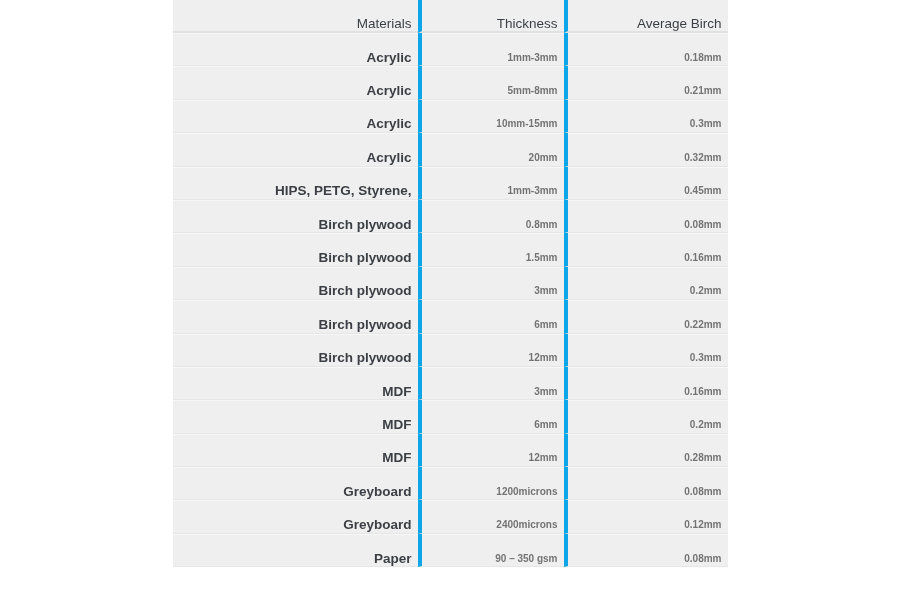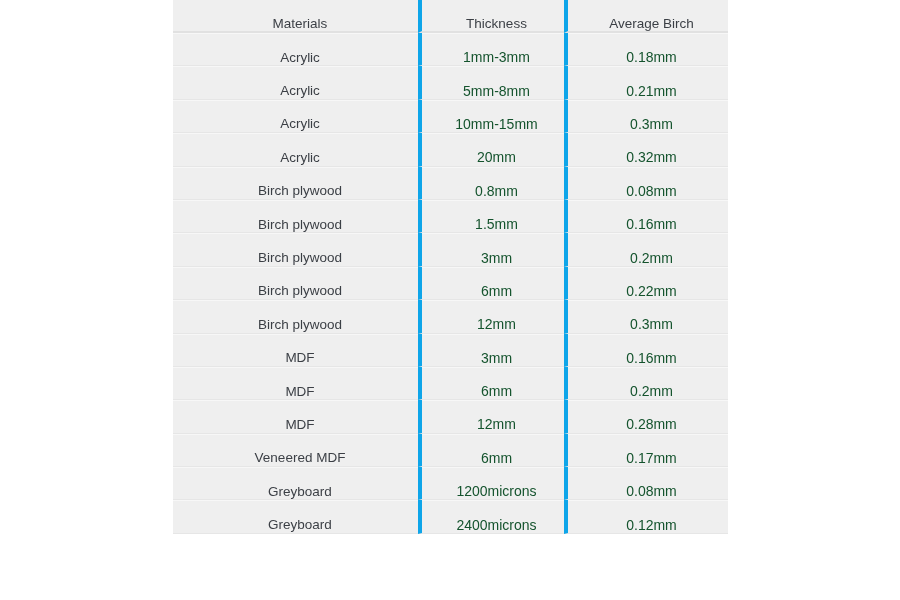--- a/index.html
+++ b/index.html
@@ -18,48 +18,49 @@
   table.kerf-table {
     border-collapse: separate;
     border-spacing: 0;
     table-layout: fixed;
     width: 555px;
   }
   col.c1 { width: 245px; }
   col.c2 { width: 146px; }
   col.c3 { width: 164px; }
   th, td {
-    text-align: center;
+    text-align: right;
     vertical-align: middle;
     background: #efefef;
     padding: 16px 6px 0 16px;
     white-space: nowrap;
     overflow: hidden;
   }
   th {
     height: 32px;
     font-size: 13.5px;
     font-weight: 400;
     color: #3b3f45;
     border-bottom: 2px solid #e1e1e1;
   }
   td {
     height: 33.4px;
     font-size: 13.5px;
     color: #3b3f45;
     border-bottom: 1px solid #e6e6e6;
     box-shadow: inset 0 1px 0 #f7f7f7;
+    font-weight: bold;
   }
   th.div, td.div {
     border-left: 4px solid #0ea5e9;
     padding-left: 14px;
   }
   td.val {
-    font-size: 14px;
-    color: #14532d;
+    font-size: 10px;
+    color: #737373;
   }
 </style>
 </head>
 <body>
 
 <div class="table-wrap">
   <table class="kerf-table">
     <colgroup>
       <col class="c1">
         <col class="c2">
@@ -85,20 +86,25 @@
       </tr>
       <tr>
         <td>Acrylic</td>
         <td class="div val">10mm-15mm</td>
         <td class="div val">0.3mm</td>
       </tr>
       <tr>
         <td>Acrylic</td>
         <td class="div val">20mm</td>
         <td class="div val">0.32mm</td>
+      </tr>
+      <tr>
+        <td>HIPS, PETG, Styrene,</td>
+        <td class="div val">1mm-3mm</td>
+        <td class="div val">0.45mm</td>
       </tr>
       <tr>
         <td>Birch plywood</td>
         <td class="div val">0.8mm</td>
         <td class="div val">0.08mm</td>
       </tr>
       <tr>
         <td>Birch plywood</td>
         <td class="div val">1.5mm</td>
         <td class="div val">0.16mm</td>
@@ -127,29 +133,29 @@
         <td>MDF</td>
         <td class="div val">6mm</td>
         <td class="div val">0.2mm</td>
       </tr>
       <tr>
         <td>MDF</td>
         <td class="div val">12mm</td>
         <td class="div val">0.28mm</td>
       </tr>
       <tr>
-        <td>Veneered MDF</td>
-        <td class="div val">6mm</td>
-        <td class="div val">0.17mm</td>
-      </tr>
-      <tr>
         <td>Greyboard</td>
         <td class="div val">1200microns</td>
         <td class="div val">0.08mm</td>
       </tr>
       <tr>
         <td>Greyboard</td>
         <td class="div val">2400microns</td>
         <td class="div val">0.12mm</td>
       </tr>
+      <tr>
+        <td>Paper</td>
+        <td class="div val">90 – 350 gsm</td>
+        <td class="div val">0.08mm</td>
+      </tr>
     </tbody>
   </table>
 </div>
 
 </body></html>

